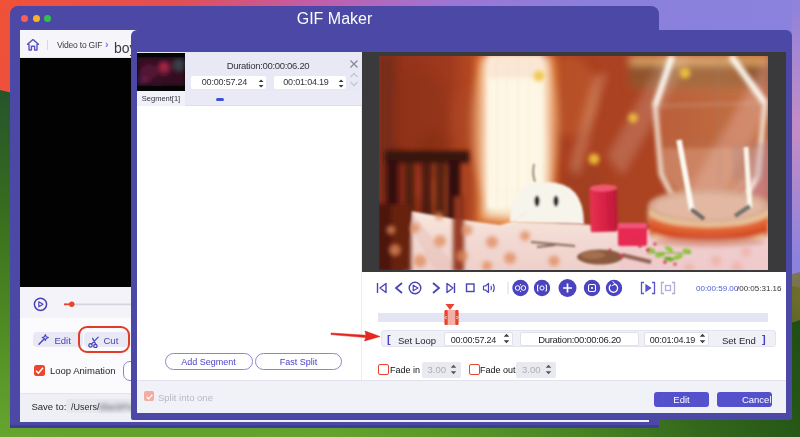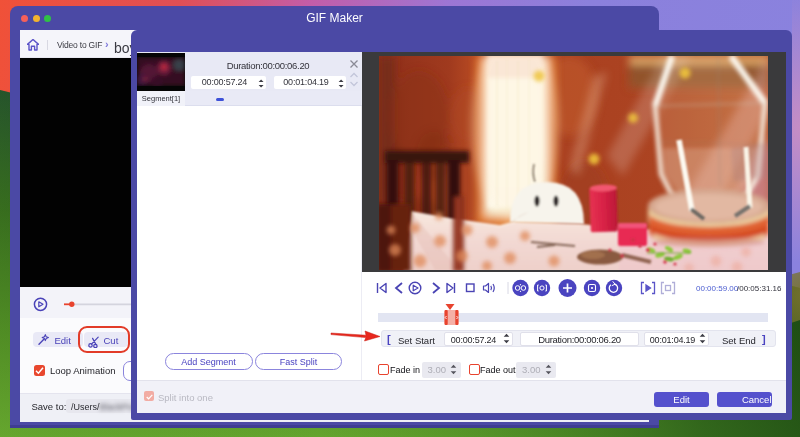--- a/index.html
+++ b/index.html
@@ -48,21 +48,21 @@
   <polygon points="0,90 800,288 800,437 0,437" fill="url(#wpGreenX)"></polygon>
   <polygon points="770,280 800,272 800,320 770,330" fill="url(#wpOlive)"></polygon>
 </svg>
 
 <div class="abs" style="left:10px;top:6px;width:649px;height:421.5px;background:#4b49a5;border-radius:8px 8px 2px 2px;z-index:1"></div>
 
 <div class="abs" style="left:10px;top:6px;width:649px;height:24px;z-index:1">
   <div class="abs" style="left:11px;top:8.5px;width:7px;height:7px;border-radius:50%;background:#f6605a"></div>
   <div class="abs" style="left:22.5px;top:8.5px;width:7px;height:7px;border-radius:50%;background:#f3b32f"></div>
   <div class="abs" style="left:34px;top:8.5px;width:7px;height:7px;border-radius:50%;background:#30c146"></div>
-  <div class="abs" style="left:0;top:0;width:649px;height:24px;line-height:25px;text-align:center;color:#fdfdff;font-size:12px">GIF Maker</div>
+  <div class="abs" style="left:0;top:0;width:649px;height:24px;line-height:25px;text-align:center;color:#fdfdff;font-size:16px">GIF Maker</div>
 </div>
 <div class="abs" style="left:10px;top:424.5px;width:649px;height:3px;background:#3f3d92;z-index:1"></div>
 
 <div class="abs" style="left:20px;top:30px;width:629px;height:392px;background:#fbfbfd;z-index:1;overflow:hidden">
 
   <div class="abs" style="left:0;top:0;width:629px;height:28px;background:#f5f5fa;border-bottom:1px solid #e9e9f1">
     <svg class="abs" style="left:7px;top:9px" width="12" height="12" viewBox="0 0 12 12">
       <path d="M6 0.5 L11.6 5.4 L10 5.4 L10 11 L7.6 11 L7.6 7.2 L4.4 7.2 L4.4 11 L2 11 L2 5.4 L0.4 5.4 Z" fill="none" stroke="#5a52c8" stroke-width="1.4" stroke-linejoin="round"></path>
     </svg>
     <div class="abs" style="left:27px;top:10px;width:1px;height:10px;background:#d8d8e2"></div>
@@ -370,21 +370,21 @@
   <svg class="abs" style="left:306px;top:251px" width="18" height="25" viewBox="0 0 18 25">
     <path d="M2.5 1 L11.5 1 L7 7 Z" fill="#e8432e"></path>
     <rect x="1.5" y="7" width="14" height="15" rx="2" fill="#f5b0a6"></rect>
     <rect x="1.5" y="7" width="3.2" height="15" rx="1" fill="#e8432e"></rect>
     <rect x="12.3" y="7" width="3.2" height="15" rx="1" fill="#e8432e"></rect>
     <path d="M3.5 13 L2.2 14.5 L3.5 16 M13.5 13 L14.8 14.5 L13.5 16" stroke="#fff" stroke-width="0.9" fill="none"></path>
   </svg>
 
   <div class="abs" style="left:244px;top:278px;width:395px;height:17px;background:#f0f1f7;border:1px solid #e3e4ee;border-radius:3px"></div>
   <div class="abs" style="left:250px;top:281px;font-size:11px;color:#4a43c0;font-weight:bold">[</div>
-  <div class="abs" style="left:261px;top:282.5px;font-size:9.5px;color:#26262c">Set Start</div>
+  <div class="abs" style="left:261px;top:282.5px;font-size:9.5px;color:#26262c">Set Loop</div>
   <div class="abs" style="left:307px;top:279.5px;width:69px;height:14px;background:#fff;border:1px solid #e0e0ea;border-radius:2px;font-size:9px;letter-spacing:-0.2px;color:#26262c;text-align:center;line-height:14px;text-indent:-10px">00:00:57.24</div>
   <svg class="abs" style="left:366px;top:281px" width="7" height="11" viewBox="0 0 7 11">
         <path d="M0.7 3.8 L3.5 0.8 L6.3 3.8 Z M0.7 7.2 L3.5 10.2 L6.3 7.2 Z" fill="#3c3c44"></path>
       </svg>
   <div class="abs" style="left:383px;top:279.5px;width:119px;height:14px;background:#fff;border:1px solid #e0e0ea;border-radius:2px;font-size:9.5px;letter-spacing:-0.3px;color:#26262c;text-align:center;line-height:14px">Duration:00:00:06.20</div>
   <div class="abs" style="left:507px;top:279.5px;width:65px;height:14px;background:#fff;border:1px solid #e0e0ea;border-radius:2px;font-size:9px;letter-spacing:-0.2px;color:#26262c;text-align:center;line-height:14px;text-indent:-8px">00:01:04.19</div>
   <svg class="abs" style="left:562px;top:281px" width="7" height="11" viewBox="0 0 7 11">
         <path d="M0.7 3.8 L3.5 0.8 L6.3 3.8 Z M0.7 7.2 L3.5 10.2 L6.3 7.2 Z" fill="#3c3c44"></path>
       </svg>
   <div class="abs" style="left:585px;top:282.5px;font-size:9.5px;color:#26262c">Set End</div>

